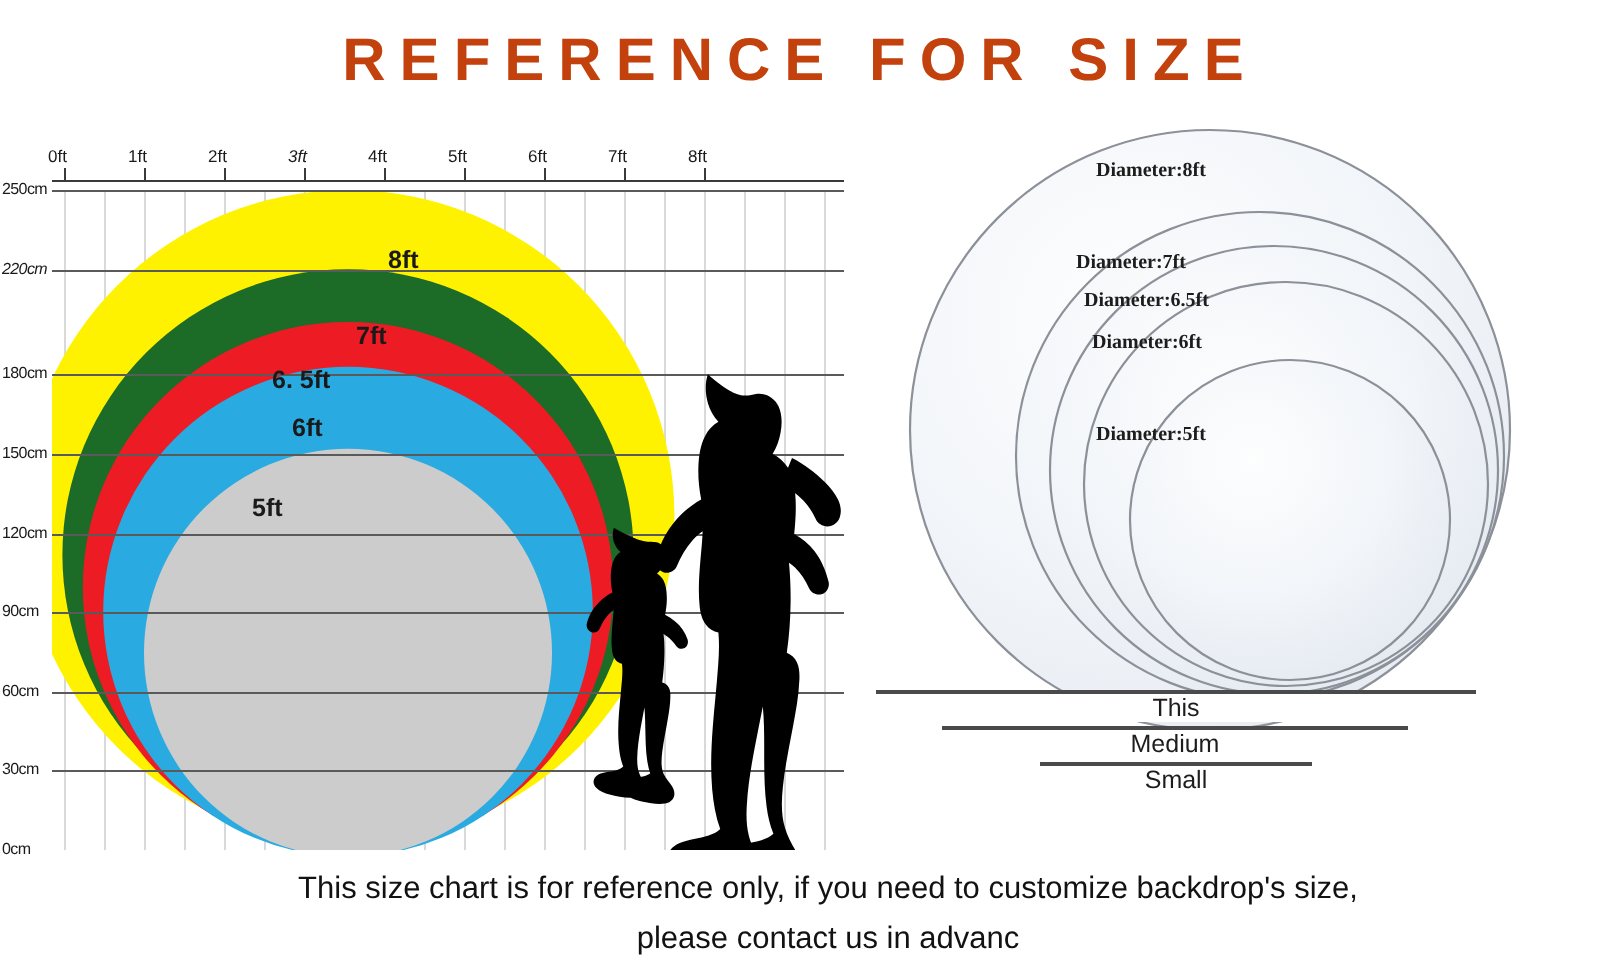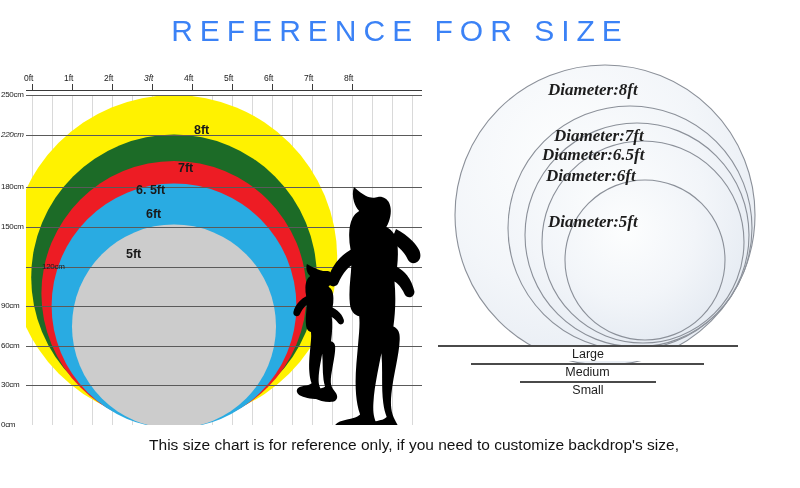--- a/index.html
+++ b/index.html
@@ -16,23 +16,23 @@
     overflow:hidden;
   }
 
   
   #title{
     position:absolute;
     left:0; top:14px;
     width:800px;
     text-align:center;
     font-size:30px;
-    font-weight:400;
+    font-weight:700;
     letter-spacing:7px;
-    color:#3b82f6;
+    color:#c2410c;
     font-family:"Liberation Sans", sans-serif;
   }
 
   
   #left-panel{
     position:absolute;
     left:0; top:70px;
     width:430px; height:360px;
   }
   #plot{
@@ -89,26 +89,25 @@
 
   
   #right-panel{
     position:absolute;
     left:430px; top:60px;
     width:370px; height:370px;
   }
   .disc-label{
     position:absolute;
     font-family:"Liberation Serif", serif;
-    font-size:17px;
+    font-size:10px;
     font-weight:bold;
     color:#1d1d1d;
     white-space:nowrap;
     letter-spacing:0px;
-    font-style:italic;
   }
   .bracket{
     position:absolute;
     border-left:2px solid #4a4a4a;
     border-right:2px solid #4a4a4a;
     border-bottom:2px solid #4a4a4a;
     height:11px;
   }
   .bracket-label{
     position:absolute;
@@ -309,21 +308,21 @@
           <div class="arc-label" style="left: 120px; top: 112px; color: rgb(26, 26, 26);">6ft</div>
           <div class="arc-label" style="left: 100px; top: 152px; color: rgb(26, 26, 26);">5ft</div>
         </div>
     </div>
 
     <div id="ylabels">
         <div class="ylabel" style="top: 20px;">250cm</div>
         <div class="ylabel" style="top: 59.6px; font-style: italic;">220cm</div>
         <div class="ylabel" style="top: 112.4px;">180cm</div>
         <div class="ylabel" style="top: 152px;">150cm</div>
-        <div class="ylabel" style="top: 191.6px; padding-left: 41px;">120cm</div>
+        <div class="ylabel" style="top: 191.6px;">120cm</div>
         <div class="ylabel" style="top: 231.2px;">90cm</div>
         <div class="ylabel" style="top: 270.8px;">60cm</div>
         <div class="ylabel" style="top: 310.4px;">30cm</div>
         <div class="ylabel" style="top: 350px;">0cm</div>
       </div>
   </div>
 
   <div id="right-panel">
     <svg id="discs-svg" width="370" height="310" viewBox="0 0 370 310" style="position:absolute;left:0;top:0;">
       <defs>
@@ -334,32 +333,33 @@
         </radialGradient>
       </defs>
     <circle cx="175" cy="155" r="150" fill="url(#discgrad)" stroke="#8B9099" stroke-width="1.1" fill-opacity="0.92"></circle>
         <circle cx="200" cy="168" r="122" fill="url(#discgrad)" stroke="#8B9099" stroke-width="1.1" fill-opacity="0.92"></circle>
         <circle cx="207" cy="175" r="112" fill="url(#discgrad)" stroke="#8B9099" stroke-width="1.1" fill-opacity="0.92"></circle>
         <circle cx="213" cy="182" r="101" fill="url(#discgrad)" stroke="#8B9099" stroke-width="1.1" fill-opacity="0.92"></circle>
         <circle cx="215" cy="200" r="80" fill="url(#discgrad)" stroke="#8B9099" stroke-width="1.1" fill-opacity="0.92"></circle>
       </svg>
     <div id="disc-labels">
         <div class="disc-label" style="left: 118px; top: 20px;">Diameter:8ft</div>
-        <div class="disc-label" style="left: 124px; top: 66px;">Diameter:7ft</div>
+        <div class="disc-label" style="left: 108px; top: 66px;">Diameter:7ft</div>
         <div class="disc-label" style="left: 112px; top: 85px;">Diameter:6.5ft</div>
         <div class="disc-label" style="left: 116px; top: 106px;">Diameter:6ft</div>
         <div class="disc-label" style="left: 118px; top: 152px;">Diameter:5ft</div>
       </div>
     <div id="brackets">
         <div class="bracket" style="left: 8px; width: 300px; top: 285px; border-bottom: none; border-top: 2px solid rgb(74, 74, 74); height: 10px; border-left-width: 2px; border-right-width: 2px; box-sizing: border-box;"></div>
-        <div class="bracket-label" style="left: 8px; width: 300px; top: 287px; background: rgb(255, 255, 255); padding-left: 0px;">Large</div>
+        <div class="bracket-label" style="left: 8px; width: 300px; top: 287px; background: rgb(255, 255, 255); padding-left: 0px;">This</div>
         <div class="bracket" style="left: 41px; width: 233px; top: 303px; border-bottom: none; border-top: 2px solid rgb(74, 74, 74); height: 10px; border-left-width: 2px; border-right-width: 2px; box-sizing: border-box;"></div>
         <div class="bracket-label" style="left: 41px; width: 233px; top: 305px; background: rgb(255, 255, 255); padding-left: 0px;">Medium</div>
         <div class="bracket" style="left: 90px; width: 136px; top: 321px; border-bottom: none; border-top: 2px solid rgb(74, 74, 74); height: 10px; border-left-width: 2px; border-right-width: 2px; box-sizing: border-box;"></div>
         <div class="bracket-label" style="left: 90px; width: 136px; top: 323px; background: rgb(255, 255, 255); padding-left: 0px;">Small</div>
       </div>
   </div>
 
   <div id="caption">
     <div>This size chart is for reference only, if you need to customize backdrop's size,</div>
+    <div>please contact us in advanc</div>
   </div>
 
 </div>
 
 </body></html>

